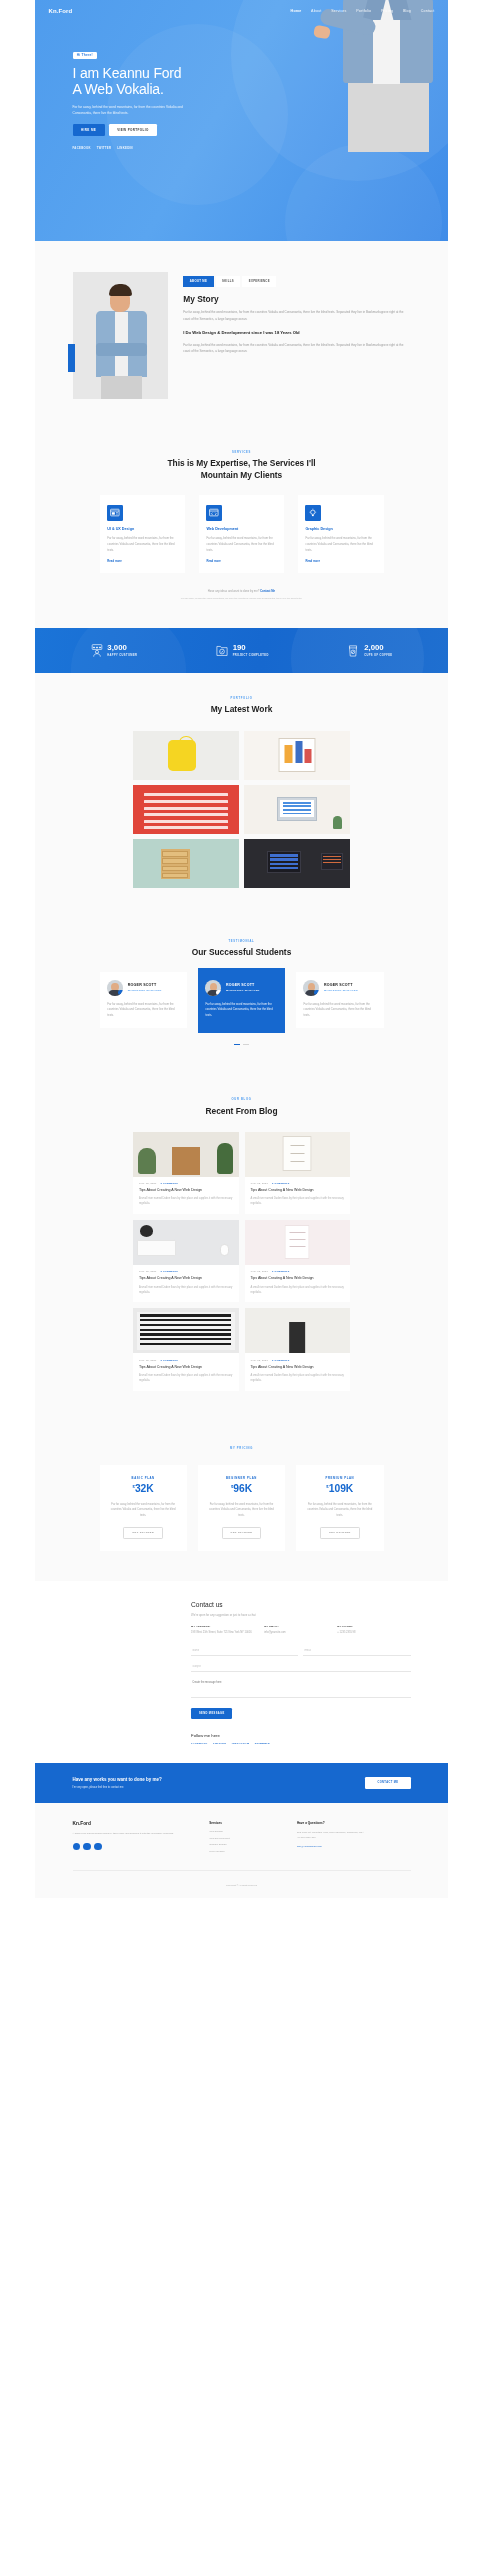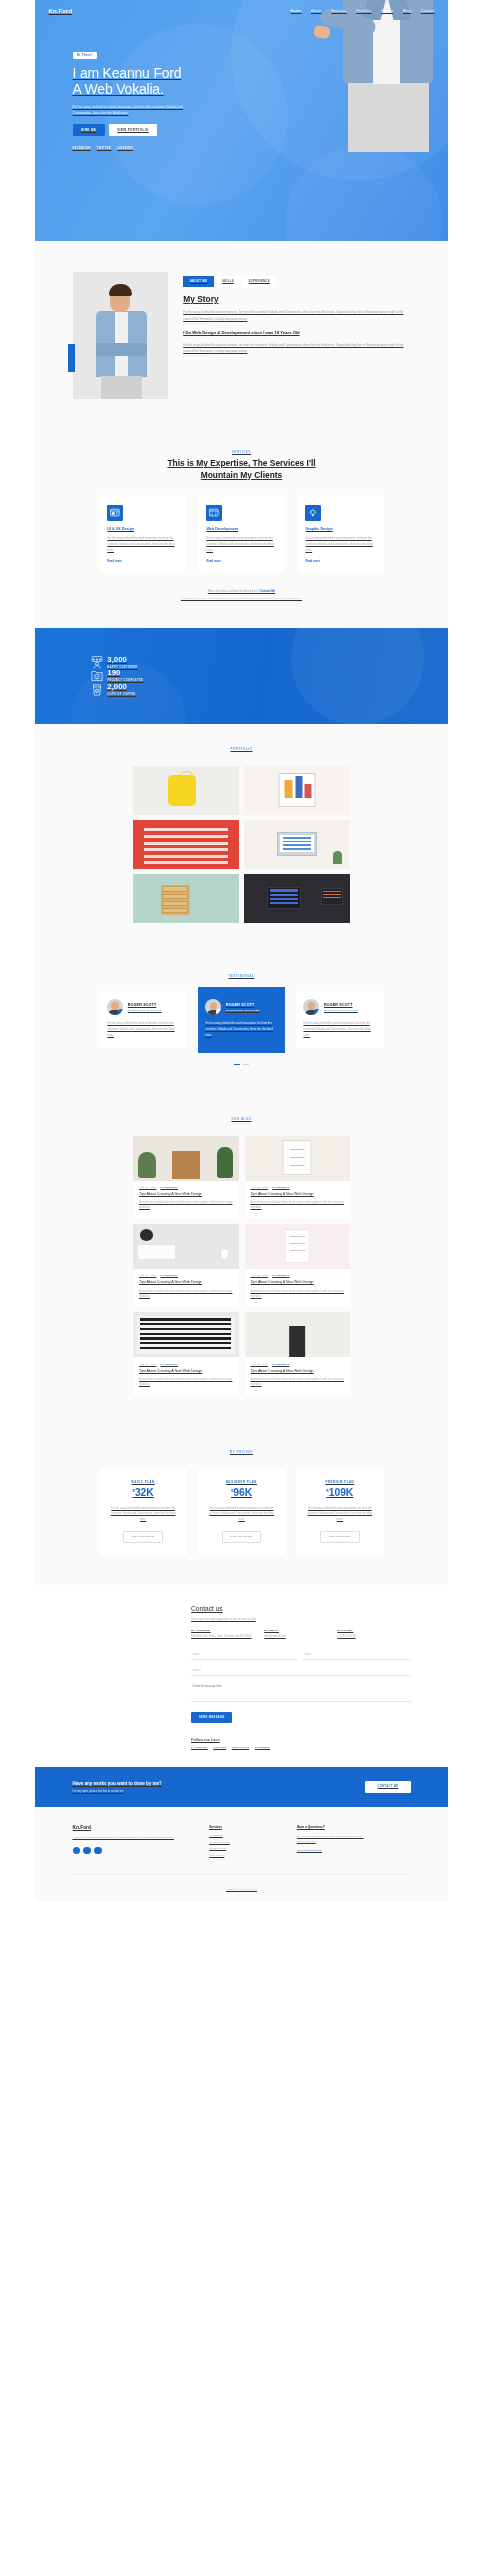--- a/index.html
+++ b/index.html
@@ -3,21 +3,21 @@
 <meta charset="utf-8">
 <style>
   * { box-sizing: border-box; margin: 0; padding: 0; }
   body {
     width: 483px;
     font-family: "Liberation Sans", sans-serif;
     background: #ffffff;
     color: #333;
     -webkit-font-smoothing: antialiased;
   }
-  .wrap { width: 413px; margin: 0 auto; position: relative; text-decoration: underline; }
+  .wrap { width: 413px; margin: 0 auto; position: relative; }
 
   
   .hero {
     background: linear-gradient(120deg, #4f9ced 0%, #5aa5f0 45%, #3f8ce8 100%);
     height: 241px;
     position: relative;
     overflow: hidden;
   }
   .hero .blob1 {
     position: absolute; right: -36px; top: -72px;
@@ -217,22 +217,22 @@
   }
   .counter .cblob {
     position: absolute; right: 24px; top: -36px; width: 133px; height: 133px;
     border-radius: 50%; background: rgba(255,255,255,.05);
   }
   .counter .cblob2 {
     position: absolute; left: 36px; bottom: -54px; width: 115px; height: 115px;
     border-radius: 50%; background: rgba(255,255,255,.04);
   }
   .counter-inner {
-    width: 302px; margin: 12px auto; display: flex;
-    justify-content: space-between; position: relative; z-index: 2; flex-direction: column;
+    width: 302px; margin: 0 auto; display: flex;
+    justify-content: space-between; position: relative; z-index: 2;
   }
   .cnt-item { display: flex; align-items: center; gap: 4.8px; }
   .cnt-ico { width: 12px; height: 13.3px; flex-shrink: 0; }
   .cnt-num { color: #fff; font-size: 7.8px; font-weight: bold; line-height: 1; }
   .cnt-lab {
     color: rgba(255,255,255,.9); font-size: 2.6px;
     font-weight: bold; letter-spacing: 0.4px; margin-top: 2.4px;
   }
 
   
@@ -633,20 +633,21 @@
         <div>
           <div class="cnt-num">2,000</div>
           <div class="cnt-lab">CUPS OF COFFEE</div>
         </div>
       </div>
     </div>
   </section>
 
   <section class="portfolio">
     <div class="eyebrow">PORTFOLIO</div>
+    <h2 class="sec-title">My Latest Work</h2>
     <div class="pf-grid">
       <div class="pf-item pf1">
         <div class="pf-bagtop"></div>
           <div class="pf-bag"></div>
       </div>
       <div class="pf-item pf2">
         <div class="pf-frame">
             <div class="pf-art1"></div>
             <div class="pf-art2"></div>
             <div class="pf-art3"></div>
@@ -692,20 +693,21 @@
             <i></i>
             <i></i>
             <i></i>
           </div>
       </div>
     </div>
   </section>
 
   <section class="testi">
     <div class="eyebrow">TESTIMONIAL</div>
+    <h2 class="sec-title">Our Successful Students</h2>
     <div class="testi-grid">
       <div class="t-card">
         <div class="t-head">
           <div class="t-ava">
               <div class="av-head"></div>
               <div class="av-body"></div>
               <div class="av-dot"></div>
             </div>
           <div>
             <div class="t-name">ROGER SCOTT</div>
@@ -744,20 +746,21 @@
       </div>
     </div>
     <div class="t-dots">
       <i class="on"></i>
       <i></i>
     </div>
   </section>
 
   <section class="blog">
     <div class="eyebrow">OUR BLOG</div>
+    <h2 class="sec-title">Recent From Blog</h2>
     <div class="blog-grid">
 
       <div class="b-card">
         <div class="b-img bimg1">
             <div class="b-chair"></div>
             <div class="b-leaf"></div>
             <div class="b-leaf2"></div>
           </div>
         <div class="b-body">
           <div class="b-meta">

